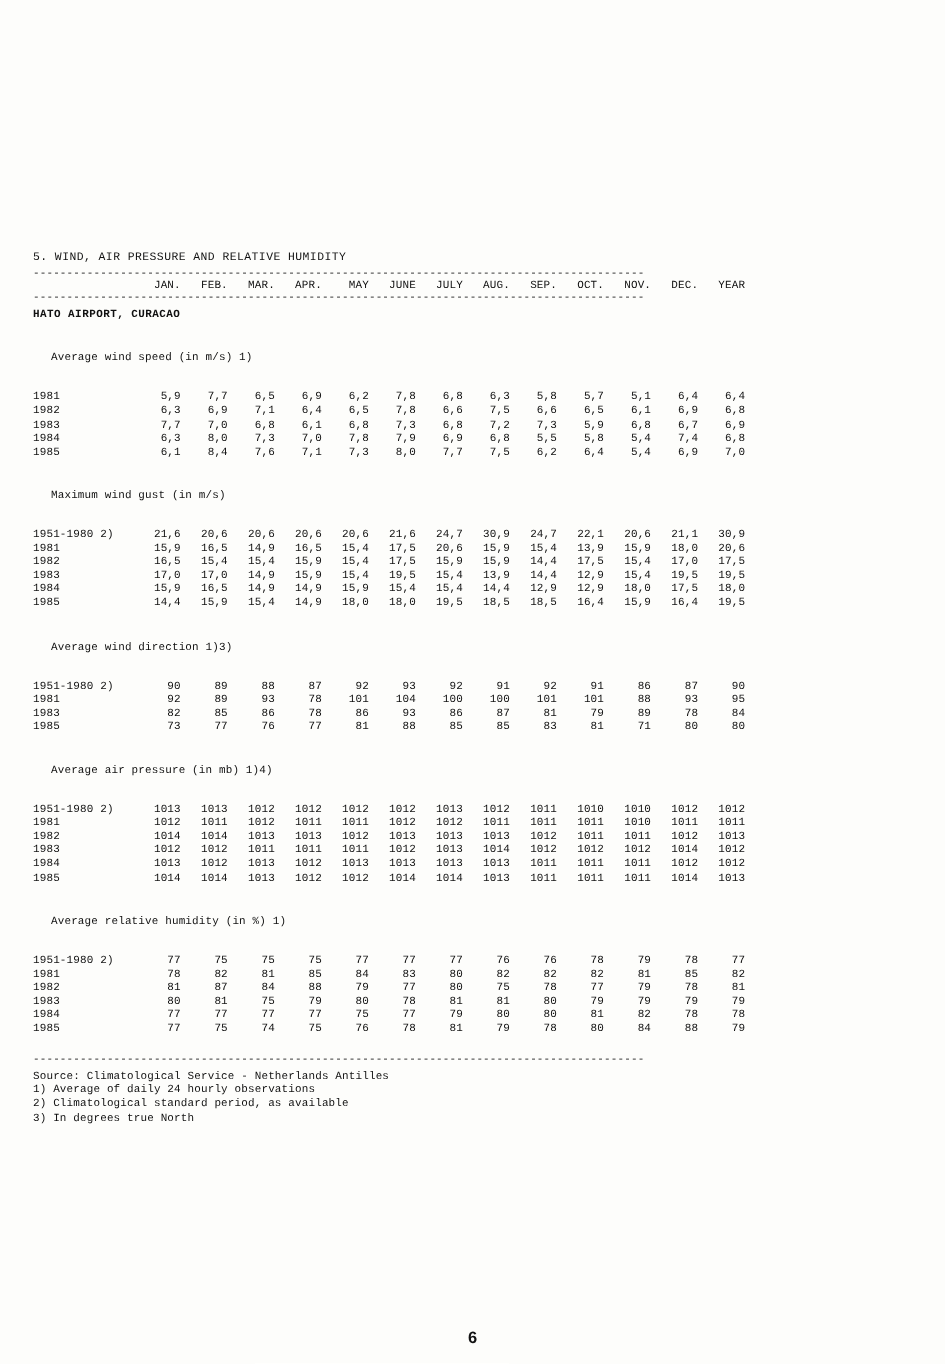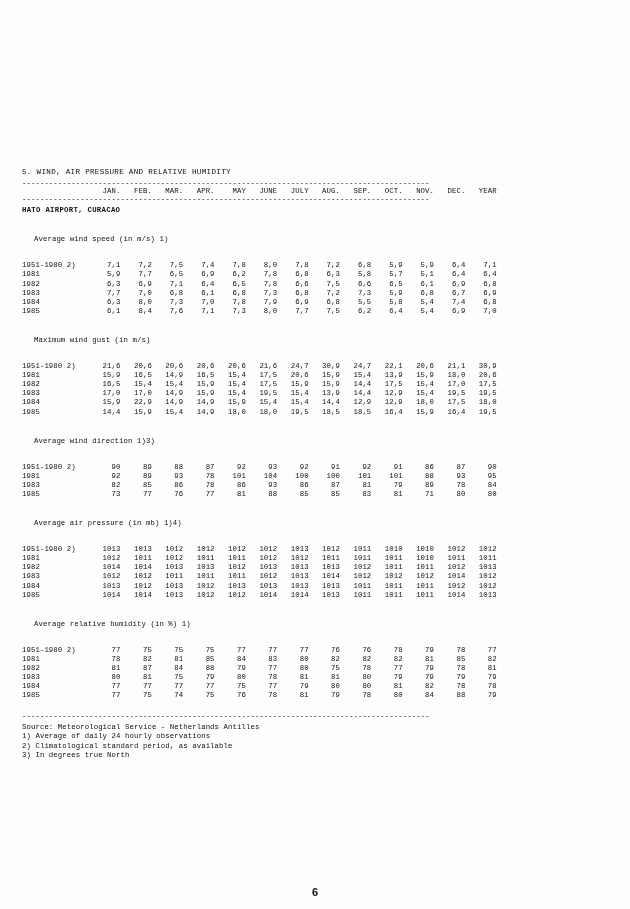--- a/index.html
+++ b/index.html
@@ -94,34 +94,33 @@
     <div class="rule">-------------------------------------------------------------------------------------------</div>
     <div class="headrow" id="col-header">                  JAN.   FEB.   MAR.   APR.    MAY   JUNE   JULY   AUG.   SEP.   OCT.   NOV.   DEC.   YEAR</div>
     <div class="rule">-------------------------------------------------------------------------------------------</div>
     <div class="gap-small"></div>
     <div class="station">HATO AIRPORT, CURACAO</div>
     <div class="gap2"></div>
 
     <div id="tables-container">
         <div class="section-head">Average wind speed (in m/s) 1)</div>
         <div class="gap1"></div>
-        <div class="monorow">1951-1980 2)       7,1    7,2    7,5    7,4    7,8    8,0    7,8    7,2    6,8    5,9    5,9    6,4    7,1</div>
         <div class="monorow">1981               5,9    7,7    6,5    6,9    6,2    7,8    6,8    6,3    5,8    5,7    5,1    6,4    6,4</div>
         <div class="monorow">1982               6,3    6,9    7,1    6,4    6,5    7,8    6,6    7,5    6,6    6,5    6,1    6,9    6,8</div>
         <div class="monorow">1983               7,7    7,0    6,8    6,1    6,8    7,3    6,8    7,2    7,3    5,9    6,8    6,7    6,9</div>
         <div class="monorow">1984               6,3    8,0    7,3    7,0    7,8    7,9    6,9    6,8    5,5    5,8    5,4    7,4    6,8</div>
         <div class="monorow">1985               6,1    8,4    7,6    7,1    7,3    8,0    7,7    7,5    6,2    6,4    5,4    6,9    7,0</div>
         <div class="gap2"></div>
         <div class="section-head">Maximum wind gust (in m/s)</div>
         <div class="gap1"></div>
         <div class="monorow">1951-1980 2)      21,6   20,6   20,6   20,6   20,6   21,6   24,7   30,9   24,7   22,1   20,6   21,1   30,9</div>
         <div class="monorow">1981              15,9   16,5   14,9   16,5   15,4   17,5   20,6   15,9   15,4   13,9   15,9   18,0   20,6</div>
         <div class="monorow">1982              16,5   15,4   15,4   15,9   15,4   17,5   15,9   15,9   14,4   17,5   15,4   17,0   17,5</div>
         <div class="monorow">1983              17,0   17,0   14,9   15,9   15,4   19,5   15,4   13,9   14,4   12,9   15,4   19,5   19,5</div>
-        <div class="monorow">1984              15,9   22,9   14,9   14,9   15,9   15,4   15,4   14,4   12,9   12,9   18,0   17,5   18,0</div>
+        <div class="monorow">1984              15,9   16,5   14,9   14,9   15,9   15,4   15,4   14,4   12,9   12,9   18,0   17,5   18,0</div>
         <div class="monorow">1985              14,4   15,9   15,4   14,9   18,0   18,0   19,5   18,5   18,5   16,4   15,9   16,4   19,5</div>
         <div class="gap2"></div>
         <div class="section-head">Average wind direction 1)3)</div>
         <div class="gap1"></div>
         <div class="monorow">1951-1980 2)        90     89     88     87     92     93     92     91     92     91     86     87     90</div>
         <div class="monorow">1981                92     89     93     78    101    104    100    100    101    101     88     93     95</div>
         <div class="monorow">1983                82     85     86     78     86     93     86     87     81     79     89     78     84</div>
         <div class="monorow">1985                73     77     76     77     81     88     85     85     83     81     71     80     80</div>
         <div class="gap2"></div>
         <div class="section-head">Average air pressure (in mb) 1)4)</div>
@@ -140,20 +139,20 @@
         <div class="monorow">1982                81     87     84     88     79     77     80     75     78     77     79     78     81</div>
         <div class="monorow">1983                80     81     75     79     80     78     81     81     80     79     79     79     79</div>
         <div class="monorow">1984                77     77     77     77     75     77     79     80     80     81     82     78     78</div>
         <div class="monorow">1985                77     75     74     75     76     78     81     79     78     80     84     88     79</div>
         <div class="gap2"></div>
       </div>
 
     <div class="gap1"></div>
     <div class="rule">-------------------------------------------------------------------------------------------</div>
     <div class="gap-small"></div>
-    <div class="footnotes">Source: Meteorological Service - Netherlands Antilles</div>
+    <div class="footnotes">Source: Climatological Service - Netherlands Antilles</div>
     <div class="footnotes">1) Average of daily 24 hourly observations</div>
     <div class="footnotes">2) Climatological standard period, as available</div>
     <div class="footnotes">3) In degrees true North</div>
   </div>
 
   <div class="pagenum">6</div>
 </div>
 
 </body></html>

